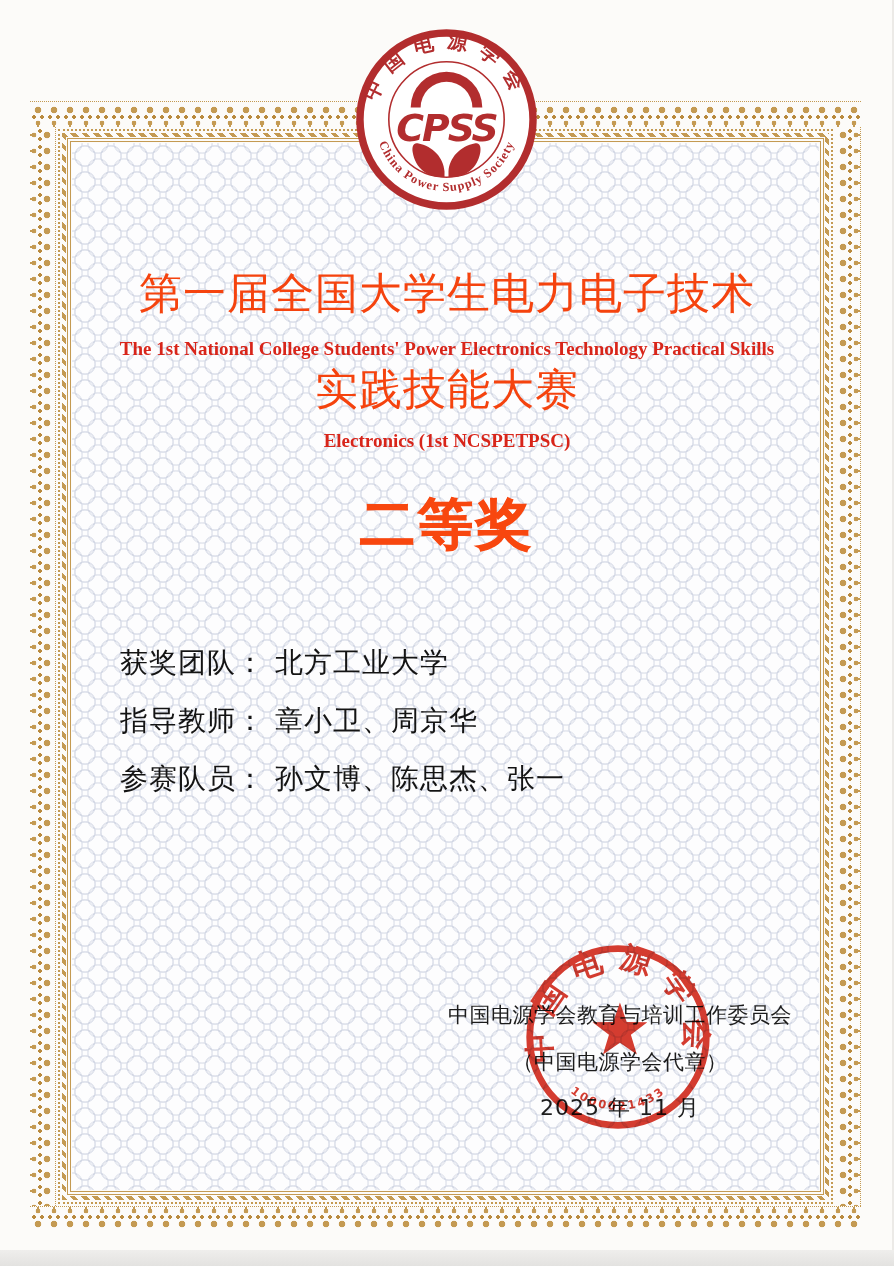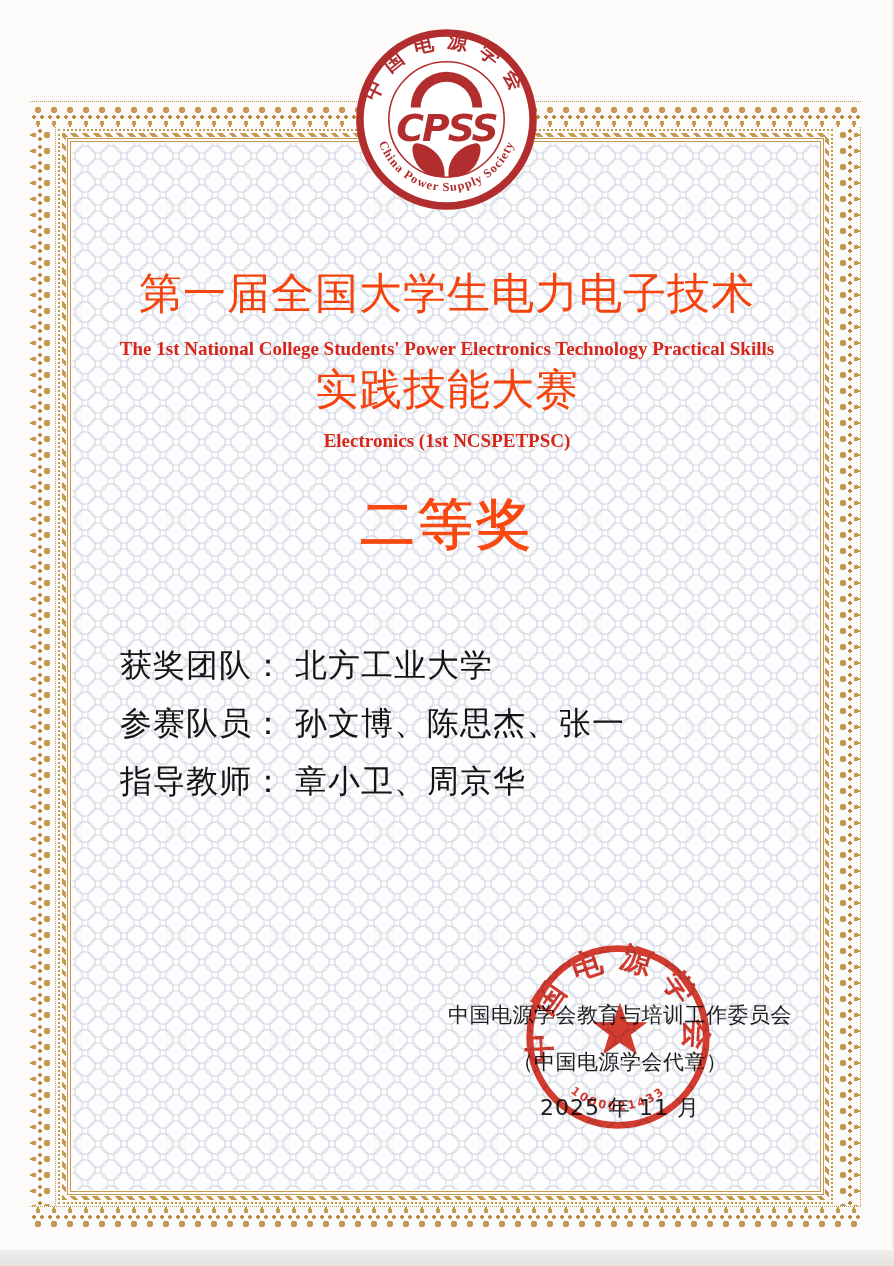--- a/index.html
+++ b/index.html
@@ -71,26 +71,26 @@
   
   .logo{position:absolute;left:353px;top:26px;width:187px;height:187px;}
   .logo svg{width:100%;height:100%;display:block;}
 
   
   .t{position:absolute;left:90px;right:90px;text-align:center;}
   .zh-title{font-size:43px;font-weight:normal;color:var(--title-orange);letter-spacing:1px;line-height:1.1;}
   .en-title{font-family:"Liberation Serif","DejaVu Serif",serif;font-weight:bold;
     font-size:19px;color:var(--en-red);letter-spacing:0px;}
   .zh1{top:270px;} .en1{top:338px;} .zh2{top:366px;} .en2{top:430px;}
-  .award{top:488px;font-size:55px;font-weight:400;color:var(--award-orange);letter-spacing:3px;
+  .award{top:488px;font-size:55px;font-weight:700;color:var(--award-orange);letter-spacing:3px;
     -webkit-text-stroke:1px var(--award-orange);}
 
   
   .recipients{position:absolute;left:120px;top:650px;color:var(--ink);}
-  .recip-row{font-size:32px;line-height:30px;margin-bottom:28px;letter-spacing:1px;white-space:nowrap;}
+  .recip-row{font-size:28px;line-height:30px;margin-bottom:28px;letter-spacing:1px;white-space:nowrap;font-family:Liberation Mono, monospace;}
   .recip-row .gap{display:inline-block;width:10px;}
 
   
   .footer-line{position:absolute;left:420px;width:400px;text-align:center;color:#1c1c1c;white-space:nowrap;}
   .committee{top:1001px;font-size:21px;letter-spacing:0.5px;}
   .seal-note{top:1048px;font-size:21px;letter-spacing:0.5px;}
   .issue-date{top:1093px;font-size:22px;letter-spacing:1px;}
 
   
   .seal{position:absolute;left:522px;top:941px;width:192px;height:192px;
@@ -139,22 +139,22 @@
 
   <div class="t zh-title zh1">第一届全国大学生电力电子技术</div>
   <div class="t en-title en1">The 1st National College Students' Power Electronics Technology Practical Skills</div>
   <div class="t zh-title zh2">实践技能大赛</div>
   <div class="t en-title en2">Electronics (1st NCSPETPSC)</div>
 
   <div class="t award">二等奖</div>
 
   <div class="recipients">
     <div class="recip-row"><span>获奖团队：</span><span class="gap"></span><span>北方工业大学</span></div>
+    <div class="recip-row"><span>指导教师：</span><span class="gap"></span><span>章小卫、周京华</span></div>
     <div class="recip-row"><span>参赛队员：</span><span class="gap"></span><span>孙文博、陈思杰、张一</span></div>
-    <div class="recip-row"><span>指导教师：</span><span class="gap"></span><span>章小卫、周京华</span></div>
   </div>
 
   <div class="footer-line committee">中国电源学会教育与培训工作委员会</div>
   <div class="footer-line seal-note">（中国电源学会代章）</div>
   <div class="footer-line issue-date">2025 年 11 月</div>
 
   <div class="seal">
     <svg viewBox="-100 -100 200 200">
       <defs>
         <path id="seal-arc-chars" d="M -54.4,45.6 A 71 71 0 1 1 54.4,45.6" fill="none"></path>

